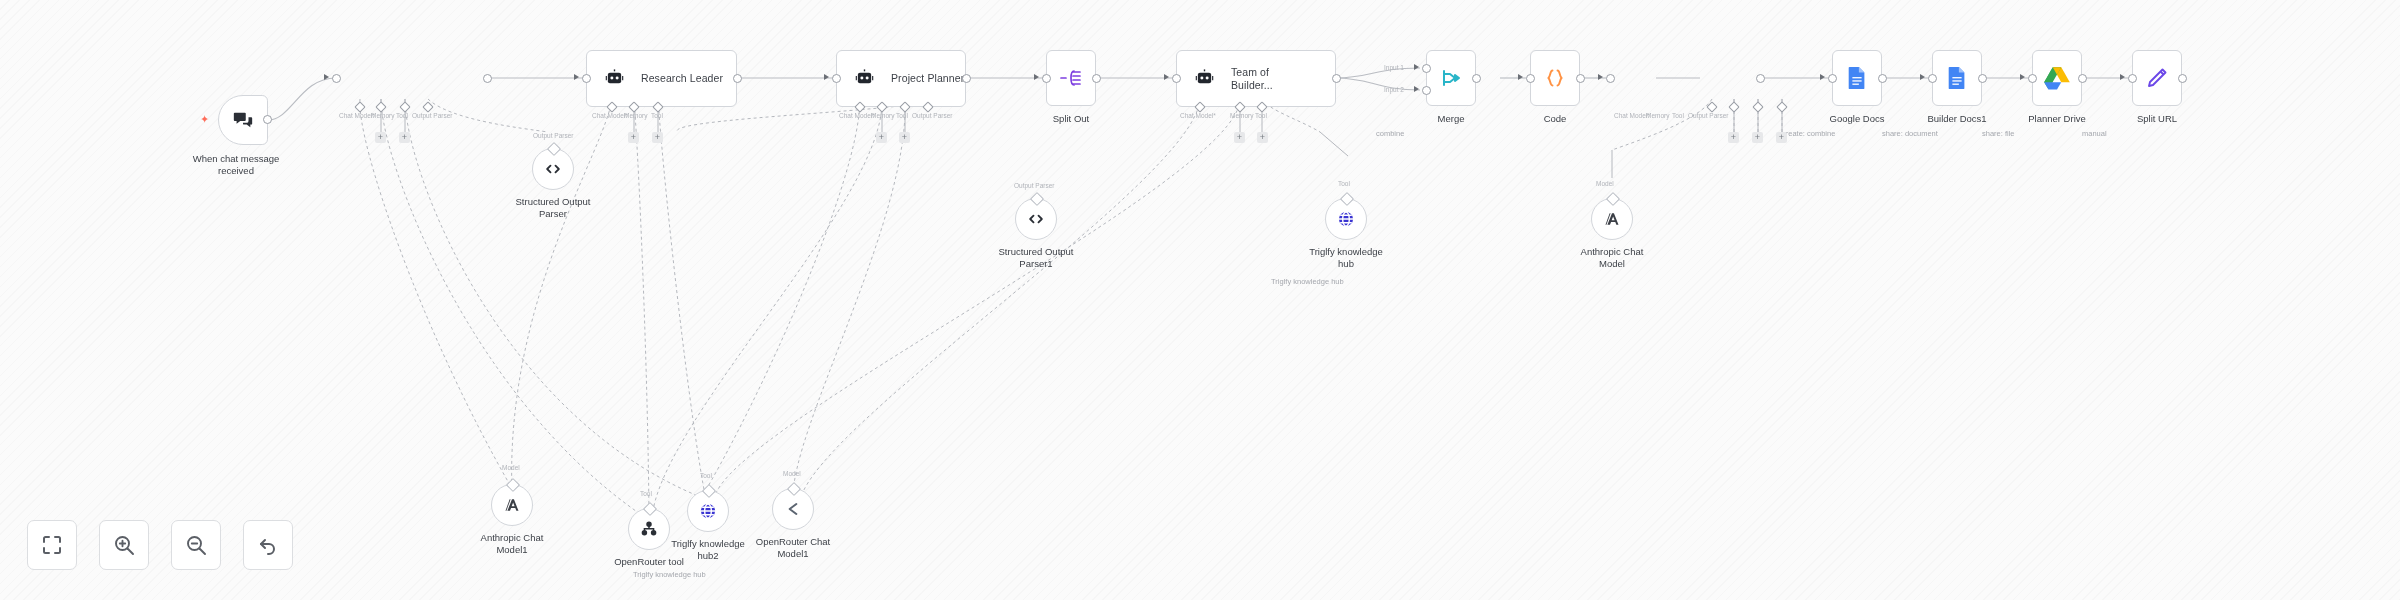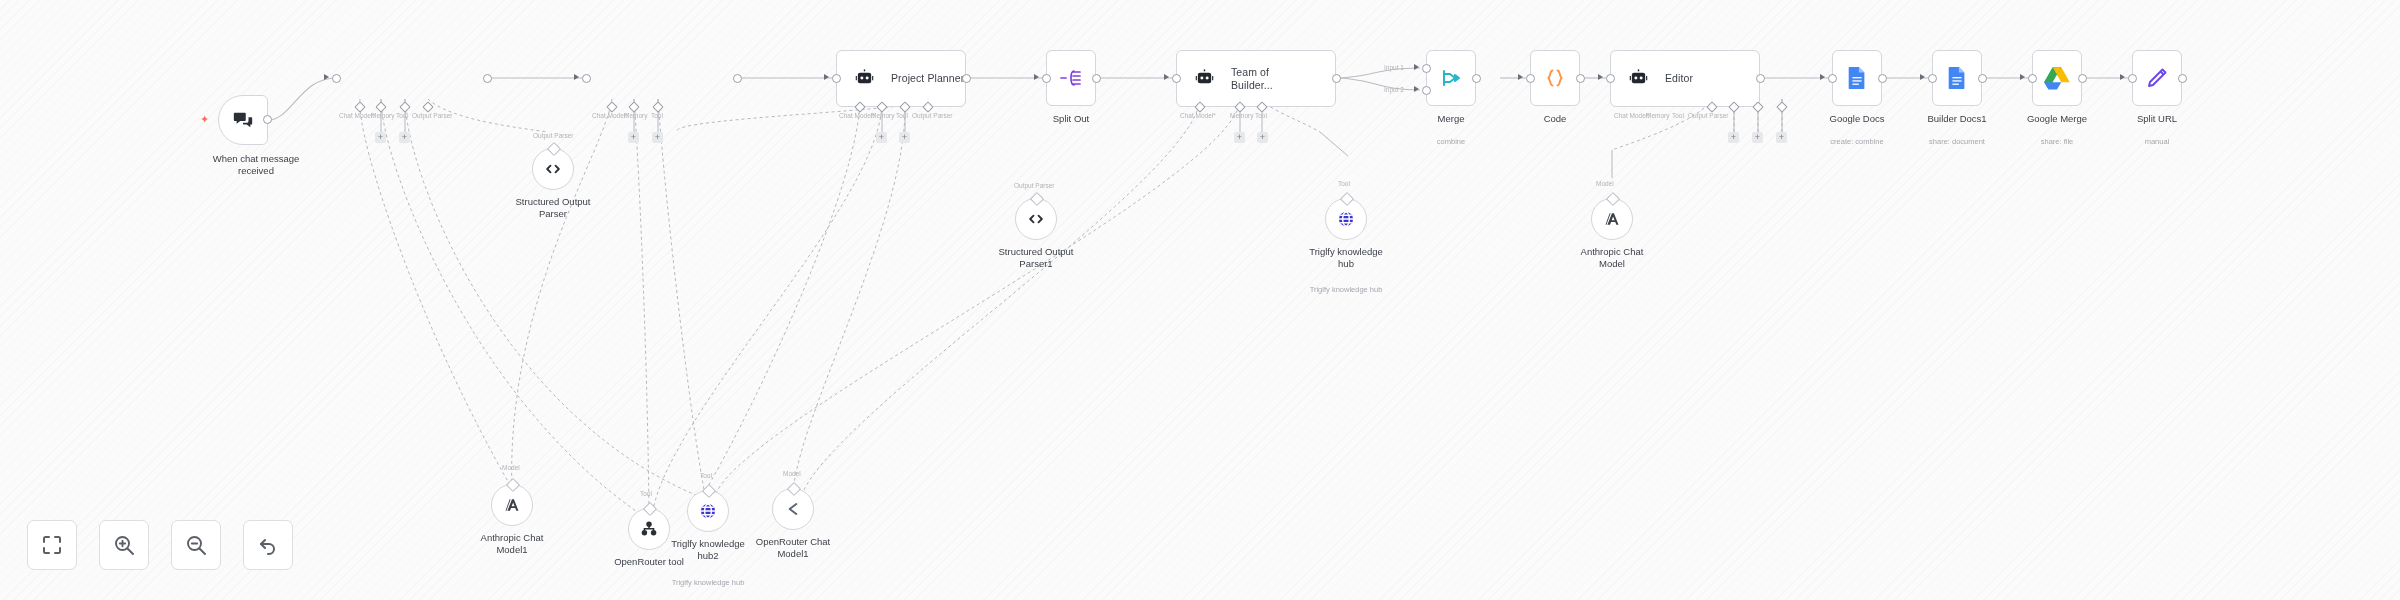--- a/index.html
+++ b/index.html
@@ -57,25 +57,24 @@
     white-space: pre-line;
     font-size: 9.5px;
     color: #3b3f46;
     line-height: 1.25;
     width: 150px;
   }
   .node-subcaption {
     position: absolute;
     left: 50%;
     transform: translateX(-50%);
-    text-align: center;
+    text-align: left;
     font-size: 7.5px;
     color: #a5a8ae;
     width: 150px;
-    margin-top: 8px;
   }
 
   
   .trigger {
     position: absolute;
     width: 50px; height: 50px;
     background: #fff;
     border: 1px solid #d3d6db;
     border-radius: 26px 6px 6px 26px;
     display: flex; align-items: center; justify-content: center;
@@ -243,37 +242,49 @@
   <span class="trigger-spark" style="left:200px; top:113px;">✦</span>
   <div class="trigger" style="left:218px; top:95px;">
     <span class="node-icon">
       <svg width="22" height="22" viewBox="0 0 24 24" fill="#2b2f36">
         <path d="M3 4h11a1 1 0 0 1 1 1v7a1 1 0 0 1-1 1H9l-4 3v-3H3a1 1 0 0 1-1-1V5a1 1 0 0 1 1-1z"></path>
         <path d="M17 9h4a1 1 0 0 1 1 1v6a1 1 0 0 1-1 1h-1v3l-4-3h-3a1 1 0 0 1-1-1v-1h4a2 2 0 0 0 2-2V9z"></path>
       </svg>
     </span>
   </div>
   <div class="port" style="left:263px; top:115px;"></div>
-  <div class="node-caption" style="left:256px; top:153px;">When chat message
+  <div class="node-caption" style="left:236px; top:153px;">When chat message
 received</div>
 
   <div class="arrowhead" style="left:324px; top:74px;"></div>
   <div class="port" style="left:332px; top:74px;"></div>
   <div class="port" style="left:483px; top:74px;"></div>
   <div class="port diamond" style="left:356px; top:103px;"></div>
   <div class="port diamond" style="left:377px; top:103px;"></div>
   <div class="port diamond" style="left:401px; top:103px;"></div>
   <div class="port diamond" style="left:424px; top:103px;"></div>
   <div class="port-label" style="left:339px; top:112px;">Chat Model*</div>
   <div class="port-label" style="left:371px; top:112px;">Memory</div>
   <div class="port-label" style="left:396px; top:112px;">Tool</div>
   <div class="port-label" style="left:412px; top:112px;">Output Parser</div>
   <div class="plusbox" style="left:375px; top:132px;">+</div>
   <div class="plusbox" style="left:399px; top:132px;">+</div>
 
+  <div class="node wide" style="left:586px; top:50px; width:151px; height:57px;">
+    <span class="node-icon">
+      <svg width="21" height="21" viewBox="0 0 24 24" fill="#22262d">
+        <path d="M11.2 1.6h1.6v2.2h-1.6z"></path>
+        <rect x="4.4" y="5.4" width="15.2" height="12" rx="2.4"></rect>
+        <circle cx="9" cy="11.4" r="1.7" fill="#fff"></circle>
+        <circle cx="15" cy="11.4" r="1.7" fill="#fff"></circle>
+        <path d="M2 9h1.3v5H2zM20.7 9H22v5h-1.3z"></path>
+      </svg>
+    </span>
+    <span class="node-title">Research Leader</span>
+  </div>
   <div class="arrowhead" style="left:574px; top:74px;"></div>
   <div class="port" style="left:582px; top:74px;"></div>
   <div class="port" style="left:733px; top:74px;"></div>
   <div class="port diamond" style="left:608px; top:103px;"></div>
   <div class="port diamond" style="left:630px; top:103px;"></div>
   <div class="port diamond" style="left:654px; top:103px;"></div>
   <div class="port-label" style="left:592px; top:112px;">Chat Model*</div>
   <div class="port-label" style="left:624px; top:112px;">Memory</div>
   <div class="port-label" style="left:651px; top:112px;">Tool</div>
   <div class="plusbox" style="left:628px; top:132px;">+</div>
@@ -370,32 +381,20 @@
         <path d="M9.5 4.5C7 4.5 7.5 10 5.5 12c2 2 1.5 7.5 4 7.5"></path>
         <path d="M14.5 4.5c2.5 0 2 5.5 4 7.5-2 2-1.5 7.5-4 7.5"></path>
       </svg>
     </span>
   </div>
   <div class="arrowhead" style="left:1518px; top:74px;"></div>
   <div class="port" style="left:1526px; top:74px;"></div>
   <div class="port" style="left:1576px; top:74px;"></div>
   <div class="node-caption" style="left:1555px; top:113px;">Code</div>
 
-  <div class="node wide" style="left:1610px; top:50px; width:150px; height:57px;">
-    <span class="node-icon">
-      <svg width="21" height="21" viewBox="0 0 24 24" fill="#22262d">
-        <path d="M11.2 1.6h1.6v2.2h-1.6z"></path>
-        <rect x="4.4" y="5.4" width="15.2" height="12" rx="2.4"></rect>
-        <circle cx="9" cy="11.4" r="1.7" fill="#fff"></circle>
-        <circle cx="15" cy="11.4" r="1.7" fill="#fff"></circle>
-        <path d="M2 9h1.3v5H2zM20.7 9H22v5h-1.3z"></path>
-      </svg>
-    </span>
-    <span class="node-title">Editor</span>
-  </div>
   <div class="arrowhead" style="left:1598px; top:74px;"></div>
   <div class="port" style="left:1606px; top:74px;"></div>
   <div class="port" style="left:1756px; top:74px;"></div>
   <div class="port diamond" style="left:1708px; top:103px;"></div>
   <div class="port diamond" style="left:1730px; top:103px;"></div>
   <div class="port diamond" style="left:1754px; top:103px;"></div>
   <div class="port diamond" style="left:1778px; top:103px;"></div>
   <div class="port-label" style="left:1614px; top:112px;">Chat Model*</div>
   <div class="port-label" style="left:1646px; top:112px;">Memory</div>
   <div class="port-label" style="left:1672px; top:112px;">Tool</div>
@@ -446,21 +445,21 @@
         <path d="M9.4 1L0.2 17h9.2z" fill="#34a853"></path>
         <path d="M0.2 17h18.4l-4.6 7.8H4.8z" fill="#4285f4"></path>
         <path d="M18.6 17h9.2l-4.6 7.8h-9.2z" fill="#ea4335" opacity="0"></path>
         <path d="M9.4 1h9.2l-4.6 8z" fill="#fbbc04"></path>
       </svg>
     </span>
   </div>
   <div class="arrowhead" style="left:2020px; top:74px;"></div>
   <div class="port" style="left:2028px; top:74px;"></div>
   <div class="port" style="left:2078px; top:74px;"></div>
-  <div class="node-caption" style="left:2057px; top:113px;">Google Merge</div>
+  <div class="node-caption" style="left:2057px; top:113px;">Planner Drive</div>
   <div class="node-subcaption" style="left:2057px; top:129px;">share: file</div>
 
   <div class="node sq" style="left:2132px; top:50px; width:50px; height:56px;">
     <span class="node-icon">
       <svg width="24" height="24" viewBox="0 0 24 24" fill="none" stroke="#6b47e8" stroke-width="1.9" stroke-linejoin="round">
         <path d="M17.5 3.5l3 3L8 19l-4 1 1-4z"></path>
         <path d="M15.5 5.5l3 3"></path>
       </svg>
     </span>
   </div>

